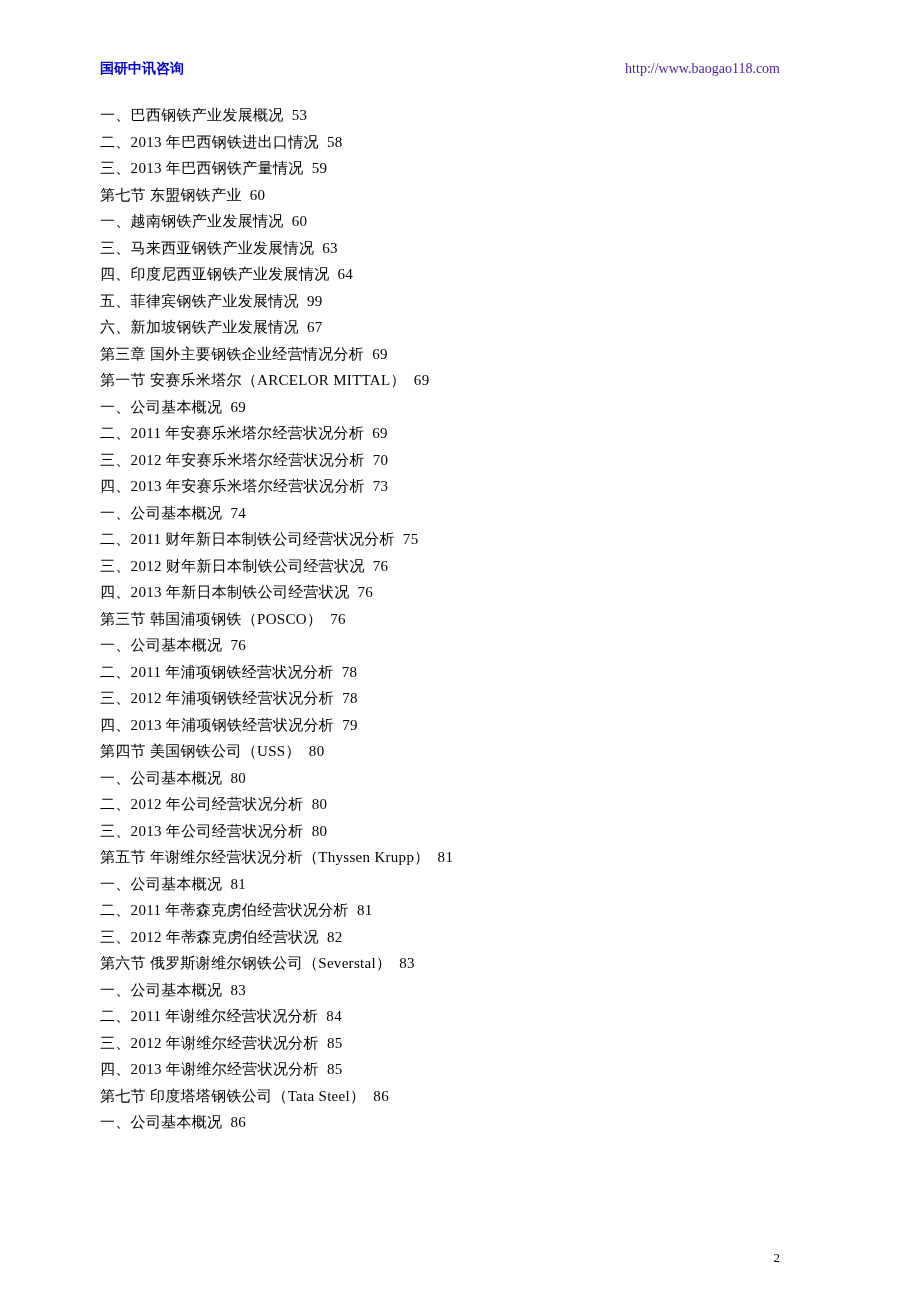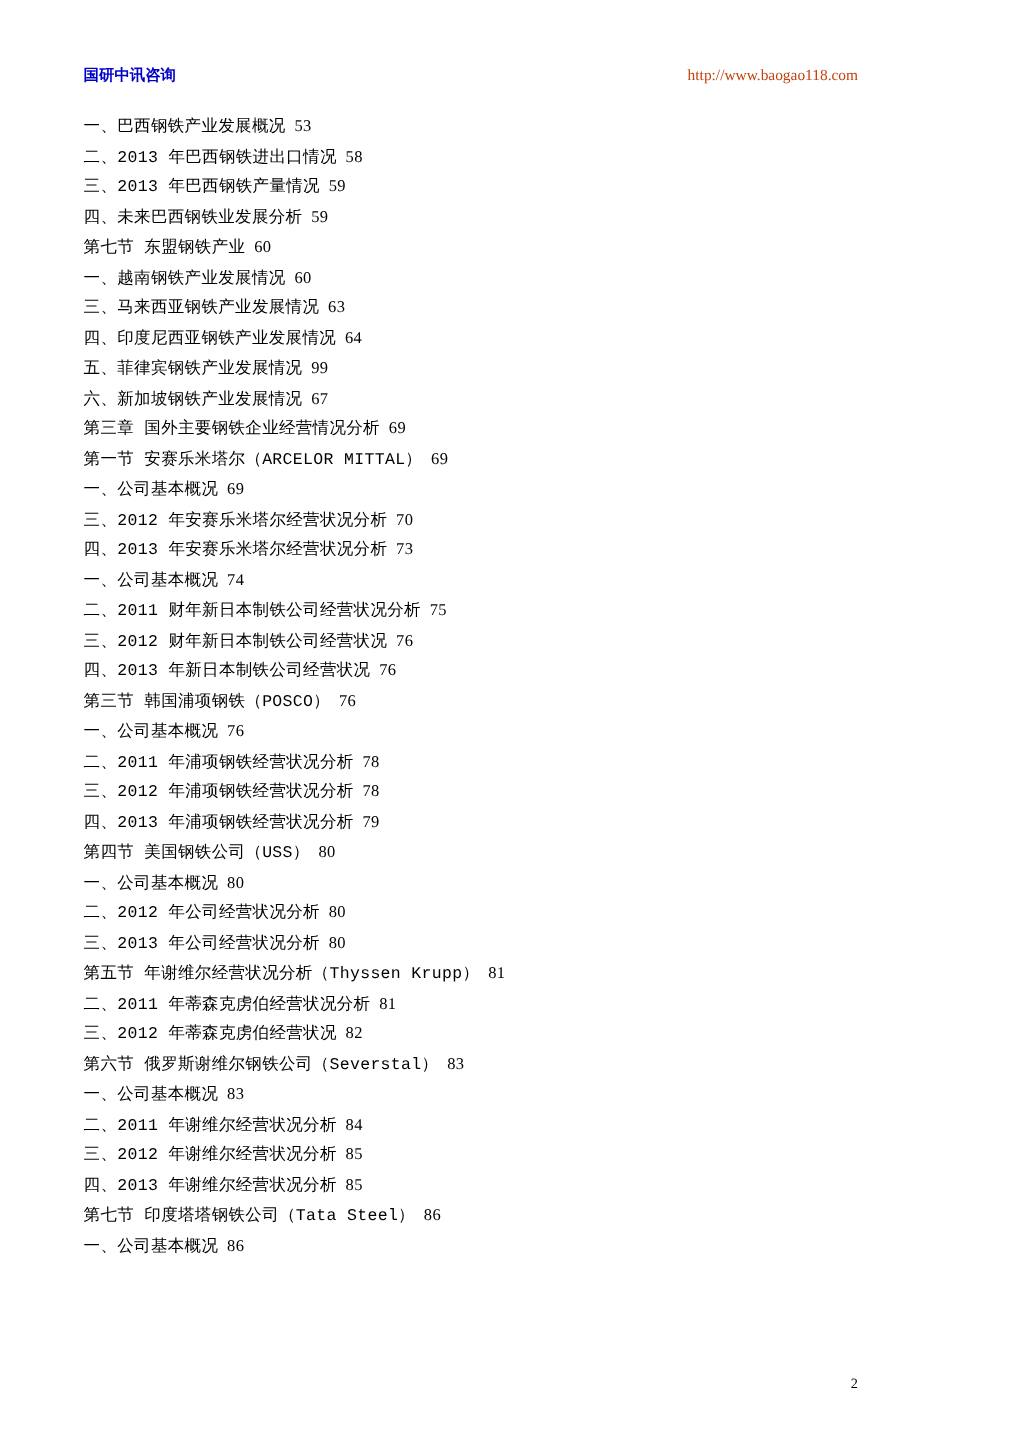--- a/index.html
+++ b/index.html
@@ -8,52 +8,51 @@
       box-sizing: border-box;
     }
     body {
       background: #ffffff;
       width: 920px;
       height: 1302px;
       font-family: "SimSun", "宋体", serif;
       position: relative;
     }
     .page {
-      padding: 60px 140px 40px 76px;
+      padding: 60px 140px 40px 100px;
       height: 100%;
       position: relative;
     }
     .header {
       display: flex;
       justify-content: space-between;
       align-items: baseline;
       margin-bottom: 24px;
     }
     .header-left {
       color: #0000cc;
       font-size: 14px;
       font-weight: bold;
     }
     .header-right {
-      color: #c2410c;
+      color: #4c1d95;
       font-size: 14px;
       font-family: "Times New Roman", serif;
     }
     .toc-list {
       list-style: none;
     }
     .toc-item {
       color: #000000;
       font-size: 15px;
       line-height: 26.5px;
       letter-spacing: 0.3px;
     }
     .toc-label {
       display: inline;
-      font-family: Liberation Mono, monospace;
     }
     .toc-page {
       display: inline;
       margin-left: 4px;
     }
     .page-number {
       position: absolute;
       bottom: 36px;
       right: 140px;
       font-family: "Times New Roman", serif;
@@ -67,46 +66,47 @@
 <div class="page">
   <div class="header">
     <span class="header-left">国研中讯咨询</span>
     <span class="header-right">http://www.baogao118.com</span>
   </div>
 
   <ul class="toc-list">
     <li class="toc-item"><span class="toc-label">一、巴西钢铁产业发展概况</span> <span class="toc-page">53</span></li>
     <li class="toc-item"><span class="toc-label">二、2013 年巴西钢铁进出口情况</span> <span class="toc-page">58</span></li>
     <li class="toc-item"><span class="toc-label">三、2013 年巴西钢铁产量情况</span> <span class="toc-page">59</span></li>
-    <li class="toc-item"><span class="toc-label">四、未来巴西钢铁业发展分析</span> <span class="toc-page">59</span></li>
     <li class="toc-item"><span class="toc-label">第七节  东盟钢铁产业</span> <span class="toc-page">60</span></li>
     <li class="toc-item"><span class="toc-label">一、越南钢铁产业发展情况</span> <span class="toc-page">60</span></li>
     <li class="toc-item"><span class="toc-label">三、马来西亚钢铁产业发展情况</span> <span class="toc-page">63</span></li>
     <li class="toc-item"><span class="toc-label">四、印度尼西亚钢铁产业发展情况</span> <span class="toc-page">64</span></li>
     <li class="toc-item"><span class="toc-label">五、菲律宾钢铁产业发展情况</span> <span class="toc-page">99</span></li>
     <li class="toc-item"><span class="toc-label">六、新加坡钢铁产业发展情况</span> <span class="toc-page">67</span></li>
     <li class="toc-item"><span class="toc-label">第三章  国外主要钢铁企业经营情况分析</span> <span class="toc-page">69</span></li>
     <li class="toc-item"><span class="toc-label">第一节  安赛乐米塔尔（ARCELOR MITTAL）</span> <span class="toc-page">69</span></li>
     <li class="toc-item"><span class="toc-label">一、公司基本概况</span> <span class="toc-page">69</span></li>
+    <li class="toc-item"><span class="toc-label">二、2011 年安赛乐米塔尔经营状况分析</span> <span class="toc-page">69</span></li>
     <li class="toc-item"><span class="toc-label">三、2012 年安赛乐米塔尔经营状况分析</span> <span class="toc-page">70</span></li>
     <li class="toc-item"><span class="toc-label">四、2013 年安赛乐米塔尔经营状况分析</span> <span class="toc-page">73</span></li>
     <li class="toc-item"><span class="toc-label">一、公司基本概况</span> <span class="toc-page">74</span></li>
     <li class="toc-item"><span class="toc-label">二、2011 财年新日本制铁公司经营状况分析</span> <span class="toc-page">75</span></li>
     <li class="toc-item"><span class="toc-label">三、2012 财年新日本制铁公司经营状况</span> <span class="toc-page">76</span></li>
     <li class="toc-item"><span class="toc-label">四、2013 年新日本制铁公司经营状况</span> <span class="toc-page">76</span></li>
     <li class="toc-item"><span class="toc-label">第三节  韩国浦项钢铁（POSCO）</span> <span class="toc-page">76</span></li>
     <li class="toc-item"><span class="toc-label">一、公司基本概况</span> <span class="toc-page">76</span></li>
     <li class="toc-item"><span class="toc-label">二、2011 年浦项钢铁经营状况分析</span> <span class="toc-page">78</span></li>
     <li class="toc-item"><span class="toc-label">三、2012 年浦项钢铁经营状况分析</span> <span class="toc-page">78</span></li>
     <li class="toc-item"><span class="toc-label">四、2013 年浦项钢铁经营状况分析</span> <span class="toc-page">79</span></li>
     <li class="toc-item"><span class="toc-label">第四节  美国钢铁公司（USS）</span> <span class="toc-page">80</span></li>
     <li class="toc-item"><span class="toc-label">一、公司基本概况</span> <span class="toc-page">80</span></li>
     <li class="toc-item"><span class="toc-label">二、2012 年公司经营状况分析</span> <span class="toc-page">80</span></li>
     <li class="toc-item"><span class="toc-label">三、2013 年公司经营状况分析</span> <span class="toc-page">80</span></li>
     <li class="toc-item"><span class="toc-label">第五节  年谢维尔经营状况分析（Thyssen Krupp）</span> <span class="toc-page">81</span></li>
+    <li class="toc-item"><span class="toc-label">一、公司基本概况</span> <span class="toc-page">81</span></li>
     <li class="toc-item"><span class="toc-label">二、2011 年蒂森克虏伯经营状况分析</span> <span class="toc-page">81</span></li>
     <li class="toc-item"><span class="toc-label">三、2012 年蒂森克虏伯经营状况</span> <span class="toc-page">82</span></li>
     <li class="toc-item"><span class="toc-label">第六节  俄罗斯谢维尔钢铁公司（Severstal）</span> <span class="toc-page">83</span></li>
     <li class="toc-item"><span class="toc-label">一、公司基本概况</span> <span class="toc-page">83</span></li>
     <li class="toc-item"><span class="toc-label">二、2011 年谢维尔经营状况分析</span> <span class="toc-page">84</span></li>
     <li class="toc-item"><span class="toc-label">三、2012 年谢维尔经营状况分析</span> <span class="toc-page">85</span></li>
     <li class="toc-item"><span class="toc-label">四、2013 年谢维尔经营状况分析</span> <span class="toc-page">85</span></li>
     <li class="toc-item"><span class="toc-label">第七节  印度塔塔钢铁公司（Tata Steel）</span> <span class="toc-page">86</span></li>
     <li class="toc-item"><span class="toc-label">一、公司基本概况</span> <span class="toc-page">86</span></li>
   </ul>

